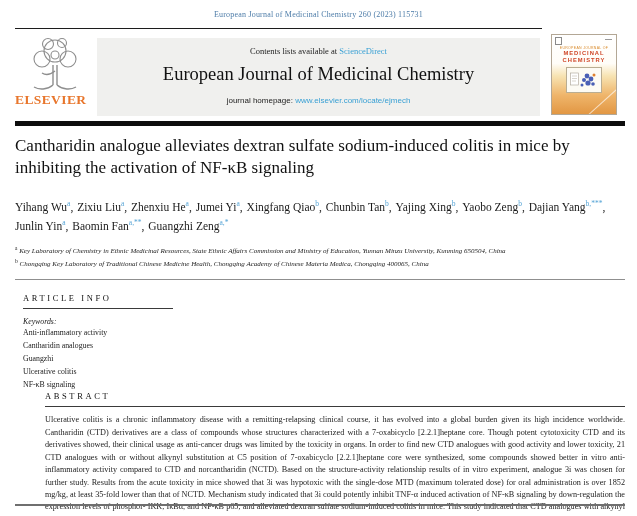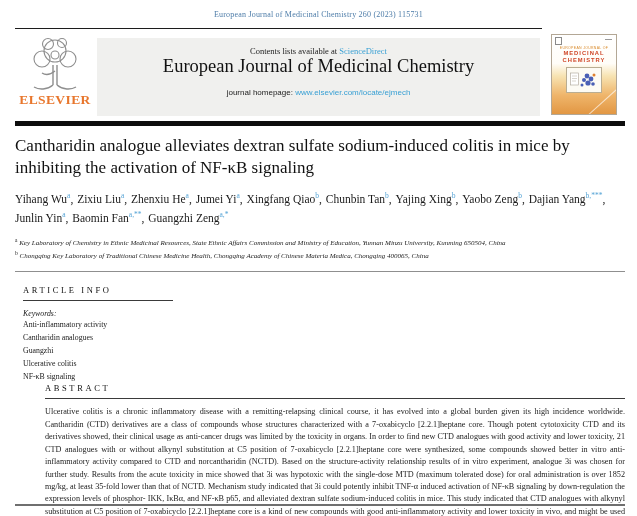--- a/index.html
+++ b/index.html
@@ -3,44 +3,44 @@
 <meta charset="utf-8">
 <style>
   html,body{margin:0;padding:0;background:#fff;}
   .page{position:relative;width:637px;height:516px;background:#ffffff;overflow:hidden;
         font-family:"Liberation Serif",serif;color:#1a1a1a;}
   
   .citation{padding-top:10px;text-align:center;font-size:8px;color:#4d7ca8;letter-spacing:.2px;}
   
   .masthead{position:relative;margin:9px 12px 0 15px;height:98px;}
   .rule-top{position:absolute;top:0;left:0;width:527px;border-top:1.4px solid #1c1c1c;}
-  .logo{position:absolute;left:0;top:7px;width:80px;text-align:center;}
+  .logo{position:absolute;left:0;top:7px;width:80px;text-align:left;}
   .logo svg{display:block;margin:0 auto;}
   .elsevier-text{font-size:13.5px;font-weight:bold;color:#e8762c;letter-spacing:.4px;margin-top:-1px;}
   .gray-box{position:absolute;left:82px;top:10px;width:443px;height:78px;background:#f0f0ee;text-align:center;}
   .contents-line{margin-top:8px;font-size:8.5px;color:#222;}
   .link{color:#39a0d4;cursor:pointer;text-decoration:none;}
-  .journal-title{font-size:18.5px;color:#111;}
+  .journal-title{margin-top:8px;font-size:18.5px;color:#111;}
   .homepage-line{margin-top:11px;font-size:8px;font-family:"Liberation Sans",sans-serif;color:#222;}
   .bar-bottom{position:absolute;left:0;right:0;bottom:0;height:5px;background:#0d0d0d;}
   
   .cover{position:absolute;right:8px;top:6px;width:66px;height:81px;border:1px solid #b3a795;box-sizing:border-box;
          background:linear-gradient(180deg,#ffffff 0%,#fffdf8 36%,#f7e3b2 52%,#efb56b 76%,#e29743 100%);overflow:hidden;}
   .cover-mark{position:absolute;left:3px;top:2px;width:5px;height:6px;border:.7px solid #8a8a8a;}
   .cover-dash{position:absolute;right:4px;top:4px;width:7px;border-top:1px solid #9a9a9a;}
   .cover-line1{margin-top:11px;text-align:center;font-size:3.5px;color:#d98a2b;font-family:"Liberation Sans",sans-serif;letter-spacing:.3px;}
   .cover-title{text-align:center;font-size:5.8px;line-height:6.5px;font-weight:bold;color:#cf4526;
                font-family:"Liberation Sans",sans-serif;letter-spacing:1px;}
   .cover-figure{margin:4px auto 0;width:34px;height:24px;background:#fdfbf4;border:.8px solid #b9ad92;display:flex;align-items:center;justify-content:center;}
   .cover-watermark{position:absolute;right:-6px;bottom:10px;width:42px;border-top:1px solid rgba(255,255,255,.65);transform:rotate(-42deg);}
   
   .article-head{margin:9px 12px 0 15px;}
   .research-paper{font-size:9.5px;color:#222;}
   .title{margin-top:6px;font-size:17px;line-height:21.5px;max-width:600px;color:#111;}
-  .authors{margin-top:10px;font-size:11.5px;line-height:15px;max-width:600px;}
+  .authors{margin-top:18px;font-size:11.5px;line-height:15px;max-width:600px;}
   .authors sup{color:#56a4d6;font-size:7.5px;}
   .author .sep{margin-right:1px;}
   .author:last-child .sep{display:none;}
   .affiliations{margin-top:9px;font-size:7px;line-height:10px;color:#222;}
   .affiliation{font-style:italic;}
   .affiliation sup{font-style:normal;font-size:5.5px;}
   .divider{margin:10px 12px 0 15px;border-top:1px solid #8f8f8f;}
   
   .columns{display:flex;margin:13px 12px 0 15px;flex-direction:column;}
   .col-left{width:163px;box-sizing:border-box;padding-left:8px;flex:none;}

